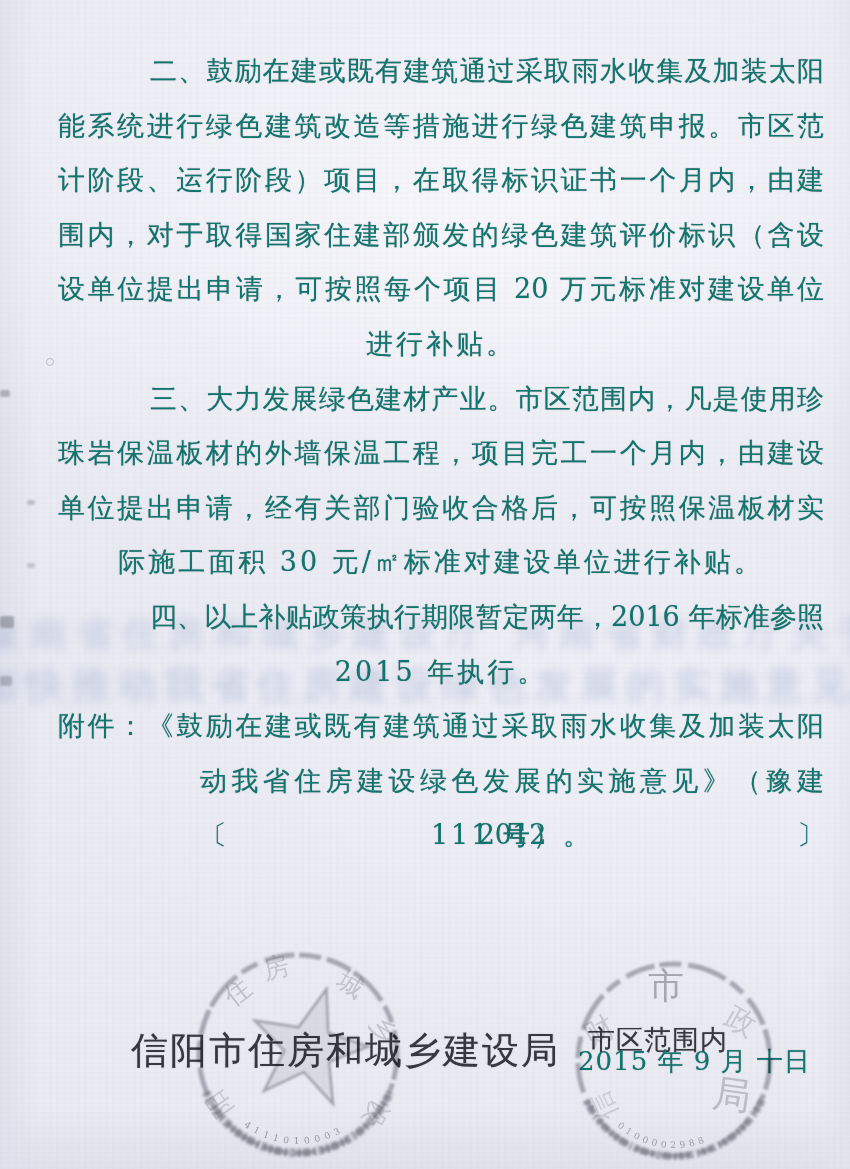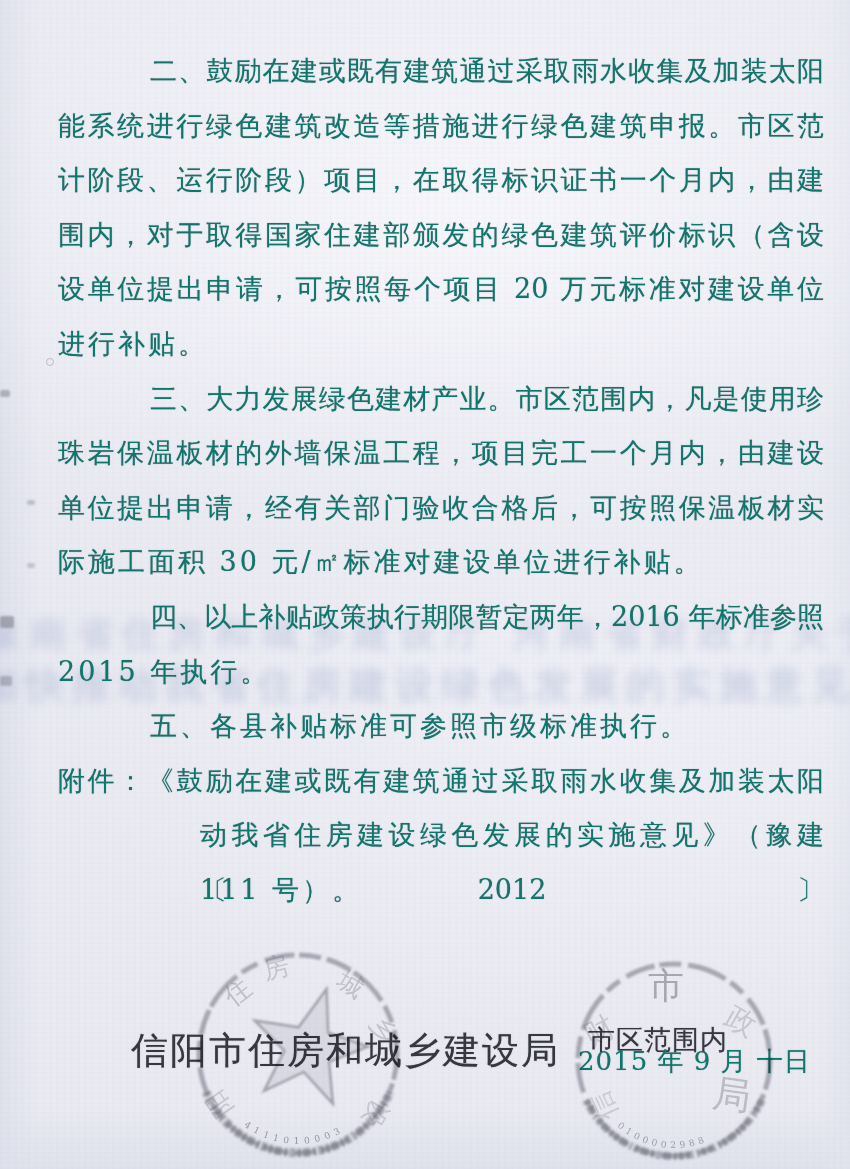--- a/index.html
+++ b/index.html
@@ -31,21 +31,21 @@
     filter:blur(4px);font-weight:bold;transform:scaleX(1.05);
   }
   .ghost-1{top:610px;left:4px;width:840px;font-size:36px;opacity:.30;letter-spacing:8px;}
   .ghost-2{top:660px;left:0px;width:850px;font-size:38px;opacity:.34;letter-spacing:6px;}
   
   .text-block{
     position:absolute;left:58px;right:26px;top:44px;
     font-size:27px;color:#0f766e;
     text-shadow:0 0 1px rgba(63,64,75,.55);
   }
-  .line{height:54.6px;line-height:54.6px;letter-spacing:3px;white-space:nowrap;}
+  .line{height:54.6px;line-height:54.6px;letter-spacing:3px;white-space:nowrap;text-align:center;}
   .line.just{text-align:justify;text-align-last:justify;letter-spacing:0;white-space:normal;}
   .ind-p{padding-left:92px;}
   .ind-a{padding-left:142px;}
   
   .sig{position:absolute;color:#363741;text-shadow:0 0 1px rgba(54,55,65,.5);white-space:nowrap;}
   .sig-left{left:131px;top:1026px;font-size:37px;letter-spacing:2px;}
   .sig-right{left:588px;top:1022px;font-size:27px;letter-spacing:1px;}
   .sig-date{left:578px;top:1044px;font-size:26px;letter-spacing:1px;color:#0f766e;}
   
   .seal{position:absolute;mix-blend-mode:multiply;}
@@ -76,21 +76,20 @@
     <div class="line  just">计阶段、运行阶段）项目，在取得标识证书一个月内，由建</div>
     <div class="line  just">围内，对于取得国家住建部颁发的绿色建筑评价标识（含设</div>
     <div class="line  just">设单位提出申请，可按照每个项目 20 万元标准对建设单位</div>
     <div class="line ">进行补贴。</div>
     <div class="line ind-p just">三、大力发展绿色建材产业。市区范围内，凡是使用珍</div>
     <div class="line  just">珠岩保温板材的外墙保温工程，项目完工一个月内，由建设</div>
     <div class="line  just">单位提出申请，经有关部门验收合格后，可按照保温板材实</div>
     <div class="line ">际施工面积 30 元/㎡标准对建设单位进行补贴。</div>
     <div class="line ind-p just">四、以上补贴政策执行期限暂定两年，2016 年标准参照</div>
     <div class="line ">2015 年执行。</div>
-    <div class="line ind-p">五、各县补贴标准可参照市级标准执行。</div>
     <div class="line  just">附件：《鼓励在建或既有建筑通过采取雨水收集及加装太阳</div>
     <div class="line ind-a just">动我省住房建设绿色发展的实施意见》（豫建〔2012〕</div>
     <div class="line ind-a">111 号）。</div>
   </div>
 
 <div class="smudge sm1"></div>
 <div class="smudge sm2"></div>
 <div class="smudge sm3"></div>
 <div class="smudge sm4"></div>
 <div class="smudge sm5"></div>

